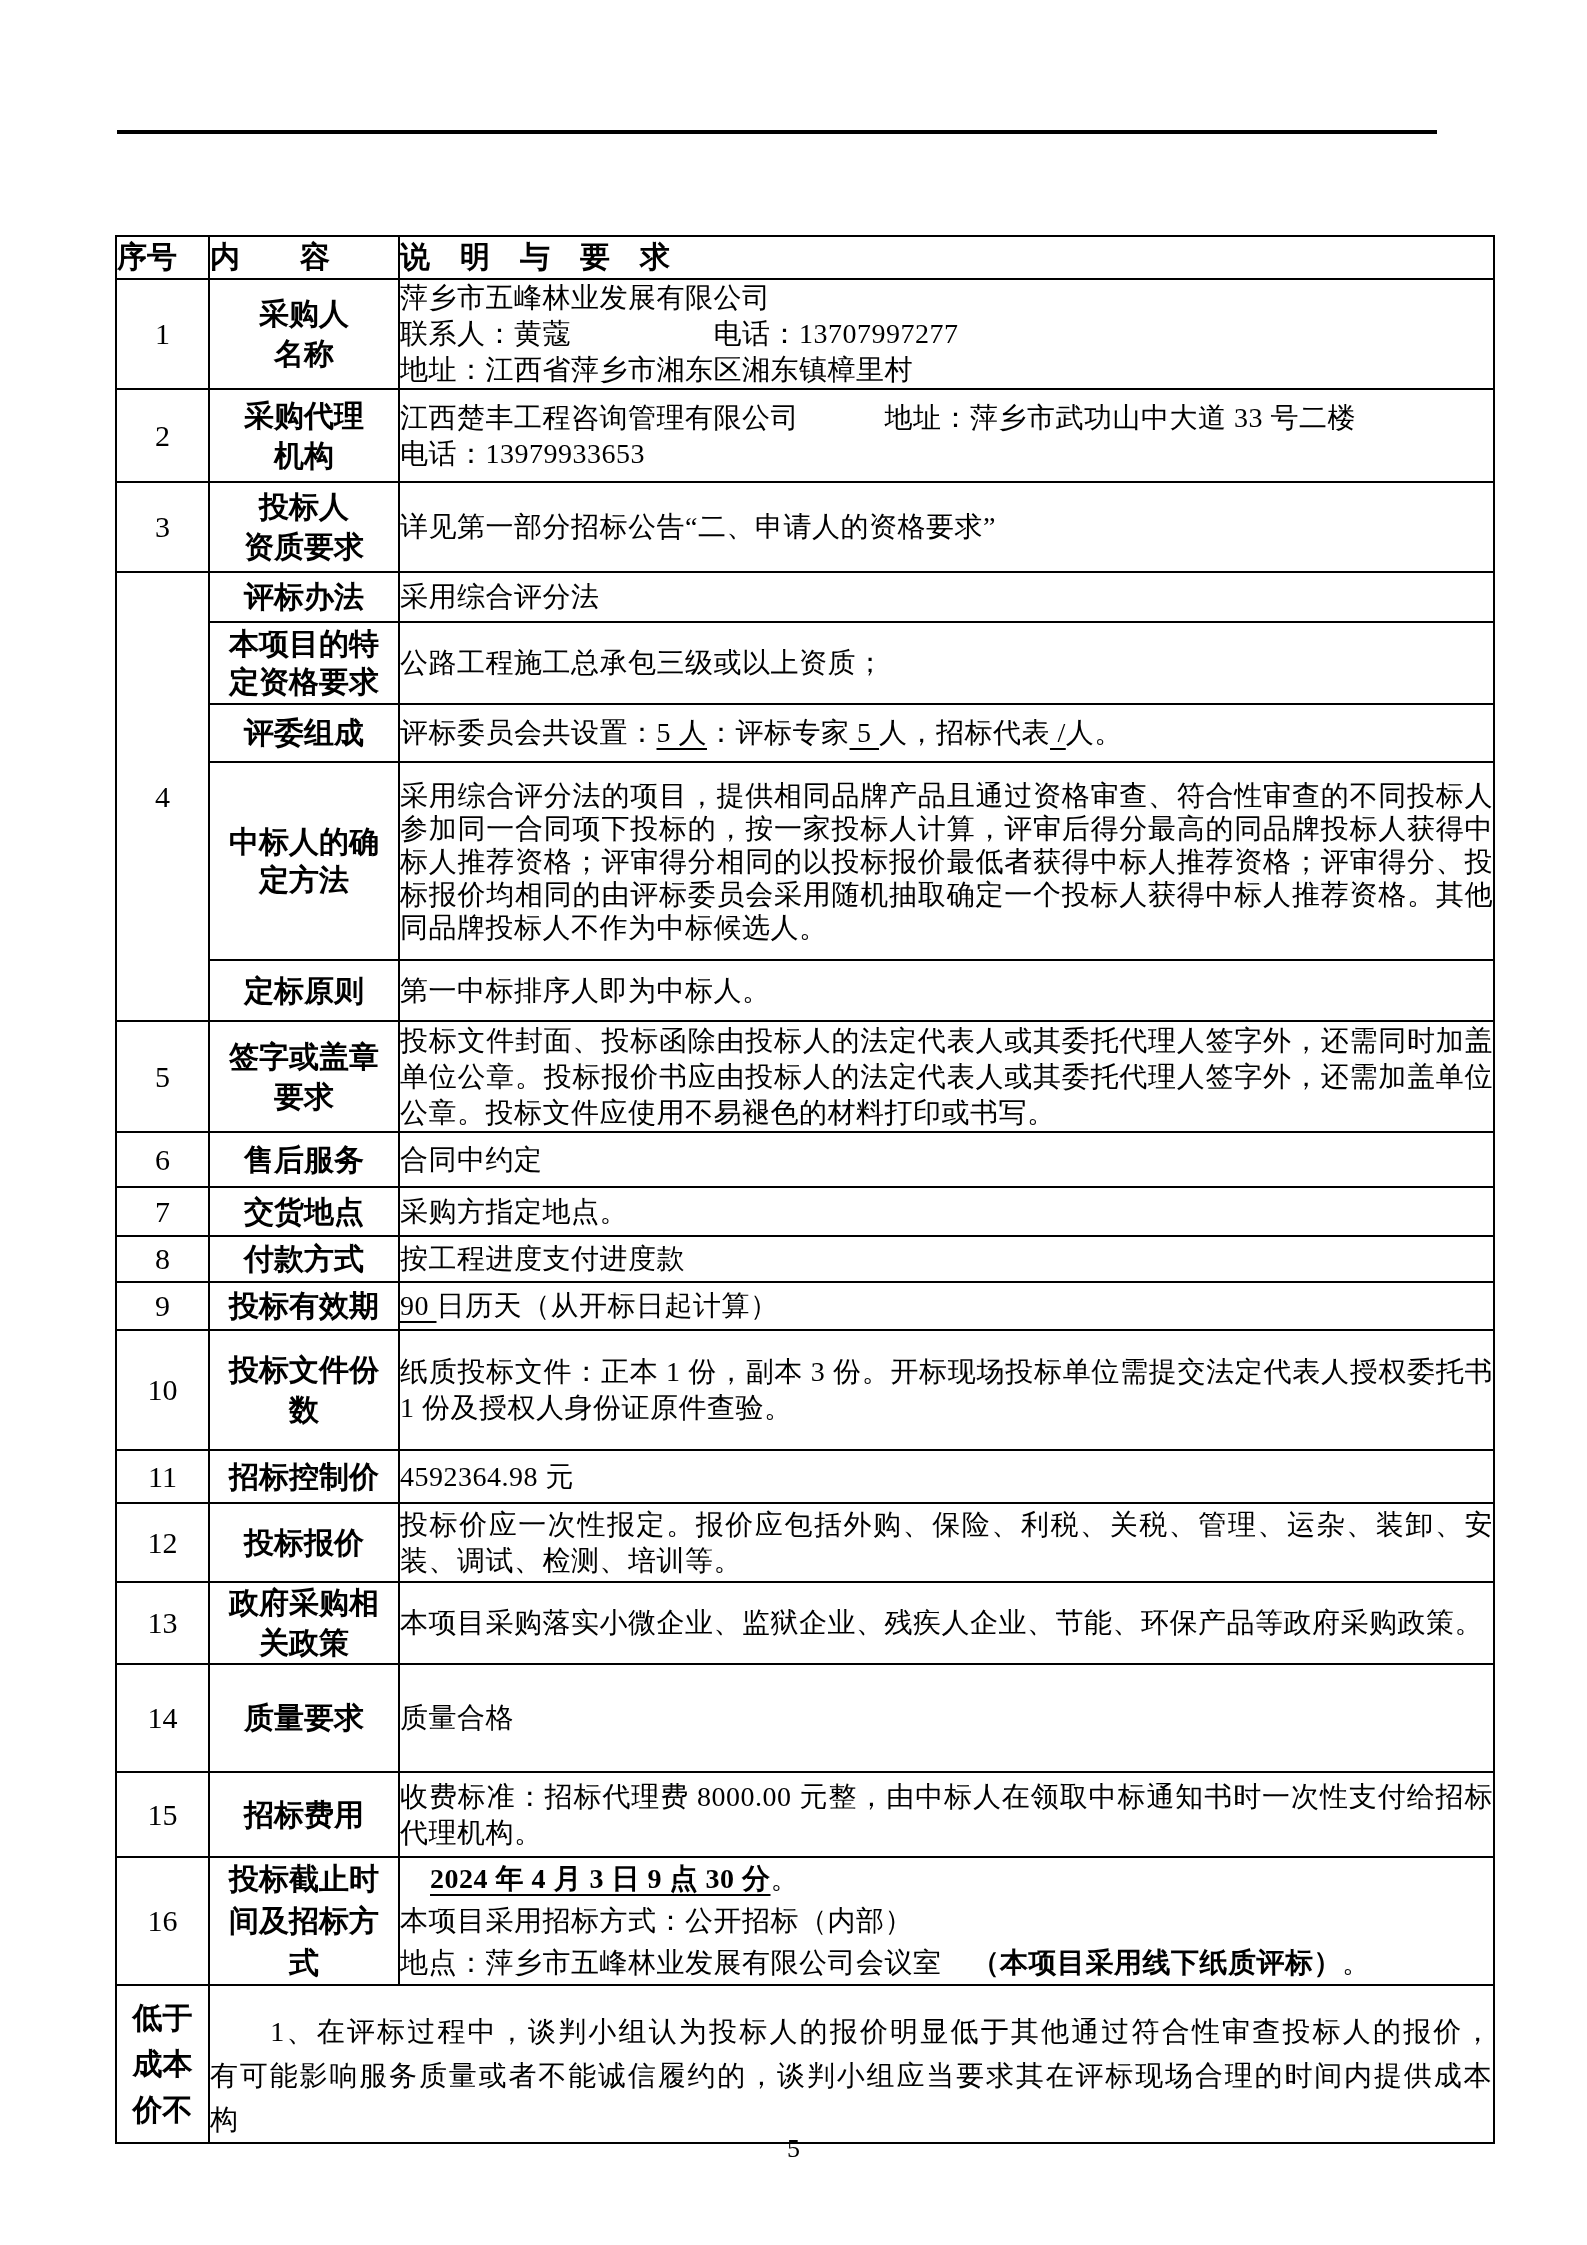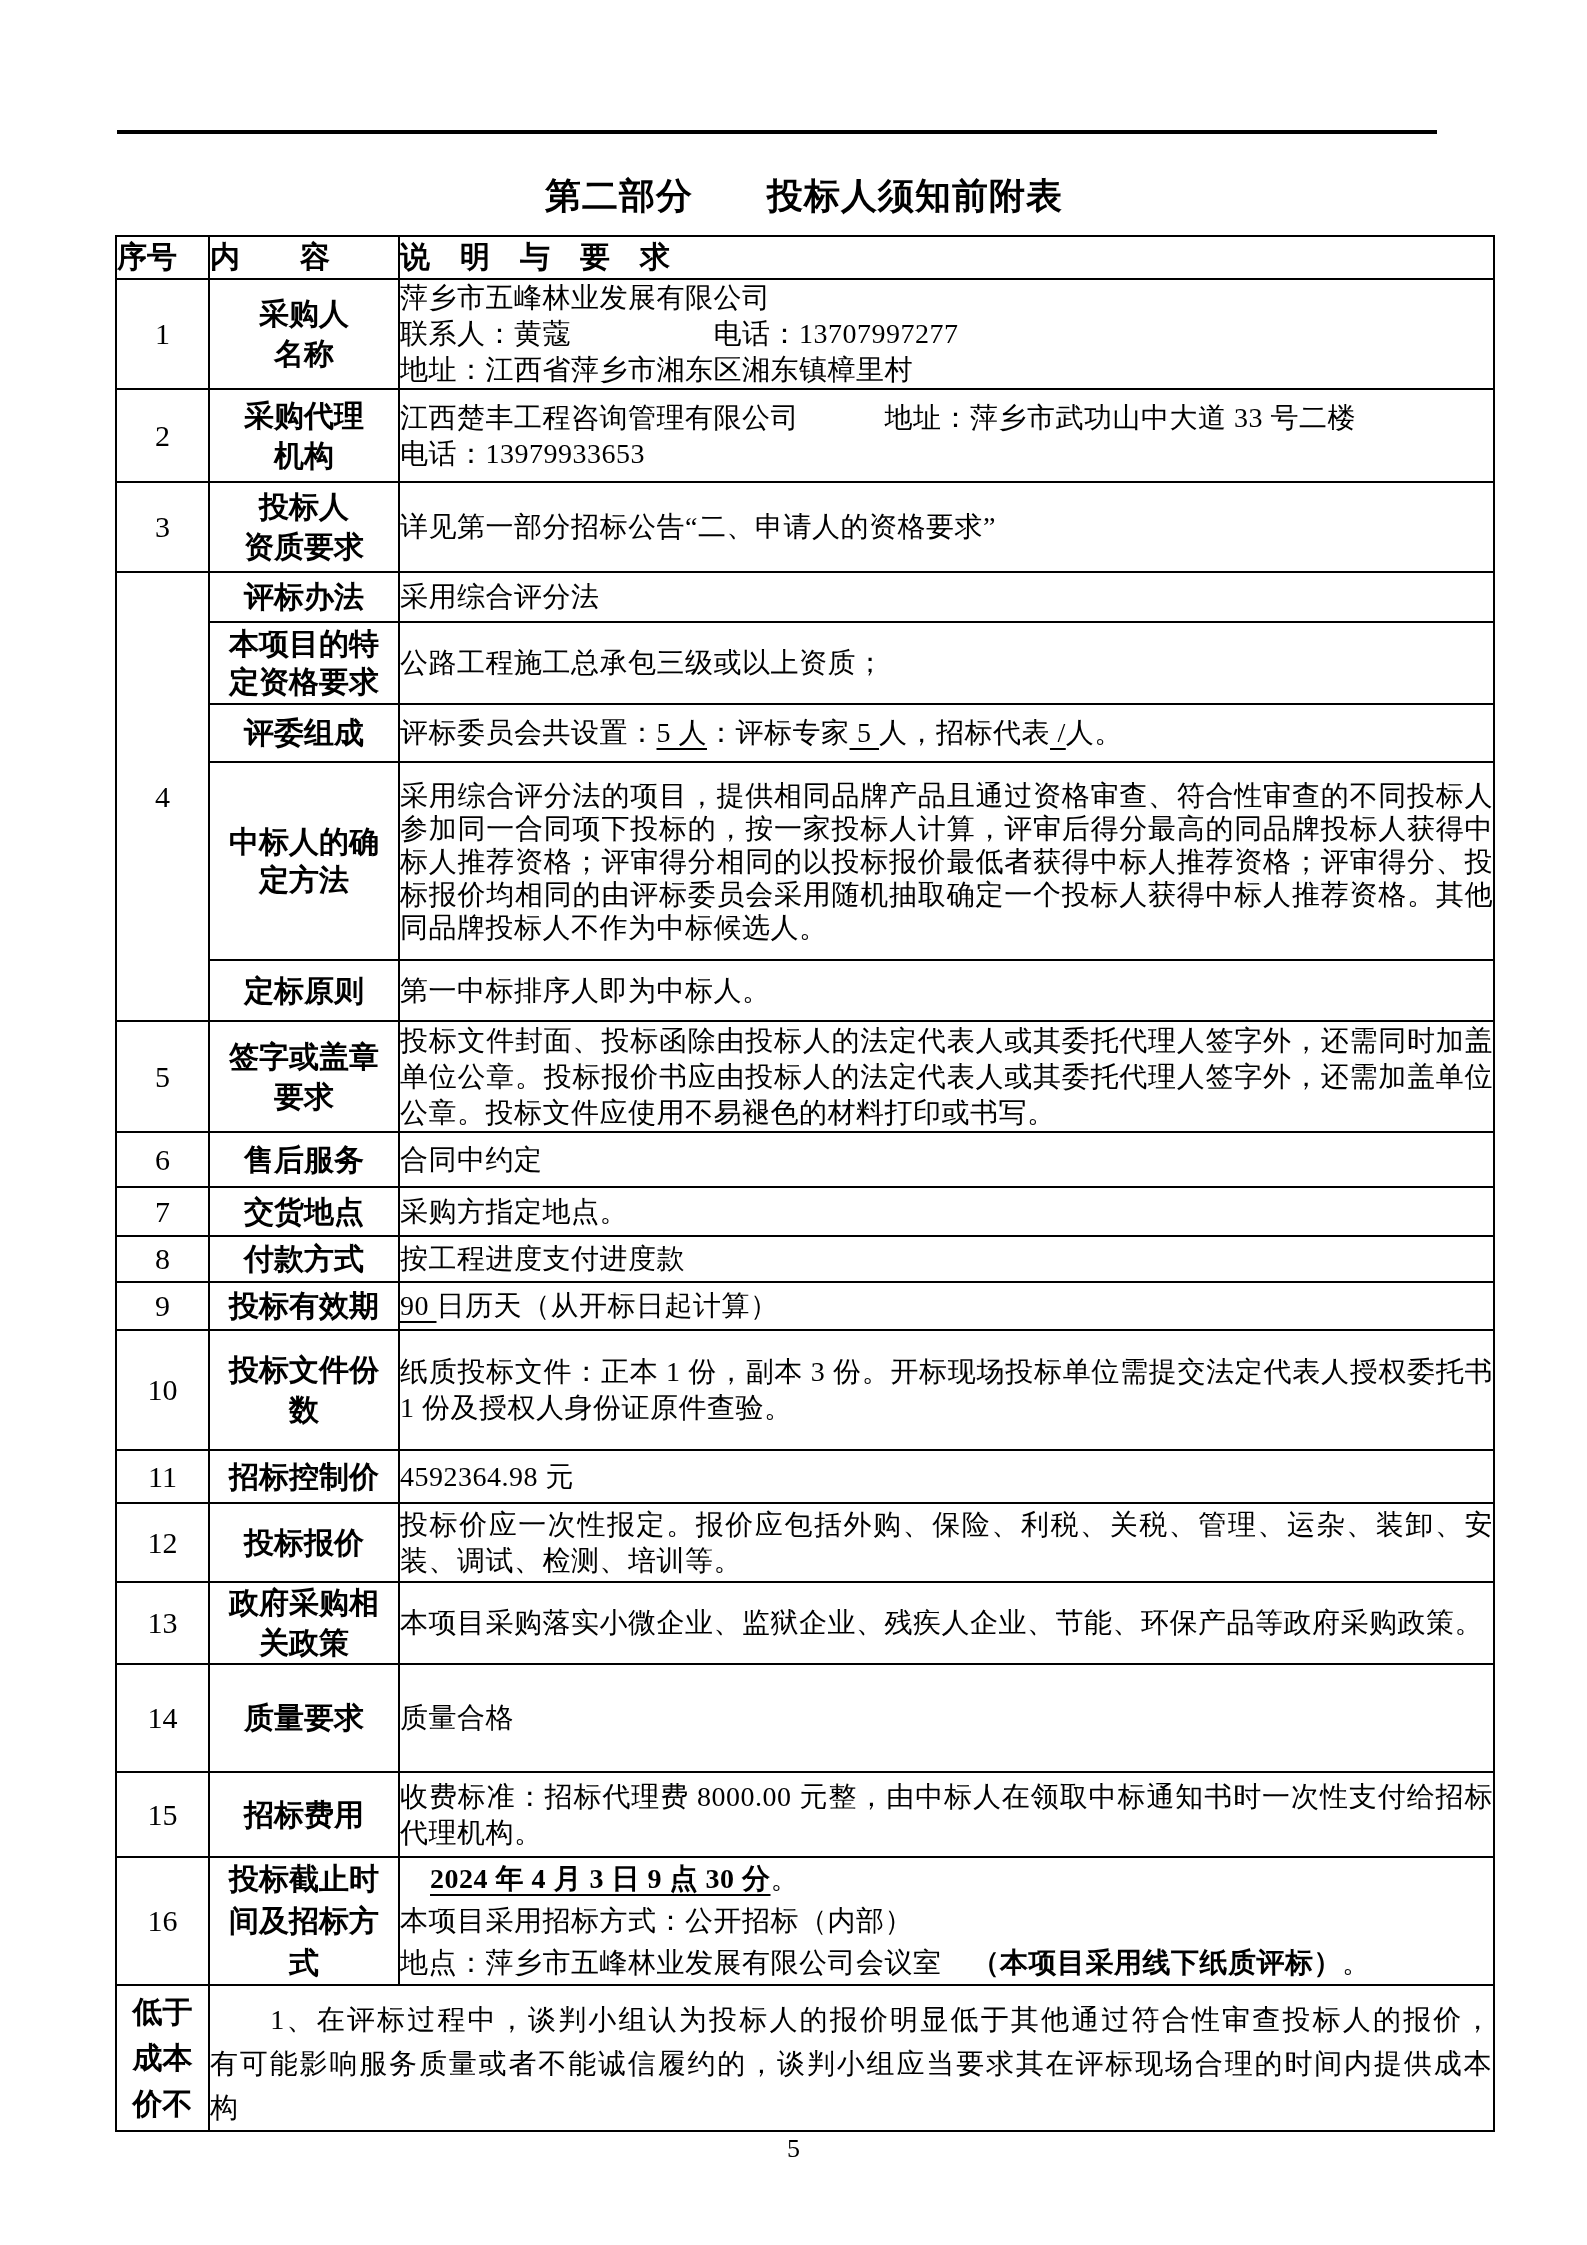--- a/index.html
+++ b/index.html
@@ -56,37 +56,36 @@
   }
   .desc-cell.just{text-align:justify;}
   .desc-cell.tight{line-height:33px;}
   .desc-cell.lh-tall div{line-height:42px;}
   .desc-cell.spread{
     white-space:normal;
     text-align:justify;
     text-align-last:justify;
     letter-spacing:1.5px;
     line-height:44px;
-    padding-top:12px;
+    padding-top:24px;
   }
   .u{text-decoration:underline;text-decoration-thickness:2px;text-underline-offset:6px;}
   .b{font-weight:bold;padding-left:30px;}
   .page-num{
     position:absolute;left:0;top:2134px;width:100%;
     text-align:center;font-size:26px;
   }
 </style>
 </head>
 <body>
 
 <div class="page">
 
   <div class="top-rule"></div>
 
-  <div class="doc-title">第二部分　　投标人须知前附表</div>
 
   <table class="main">
     <colgroup>
         <col class="c-no">
         <col class="c-label">
         <col class="c-desc">
       </colgroup>
 
     <tbody>
         <tr style="height:35px">

